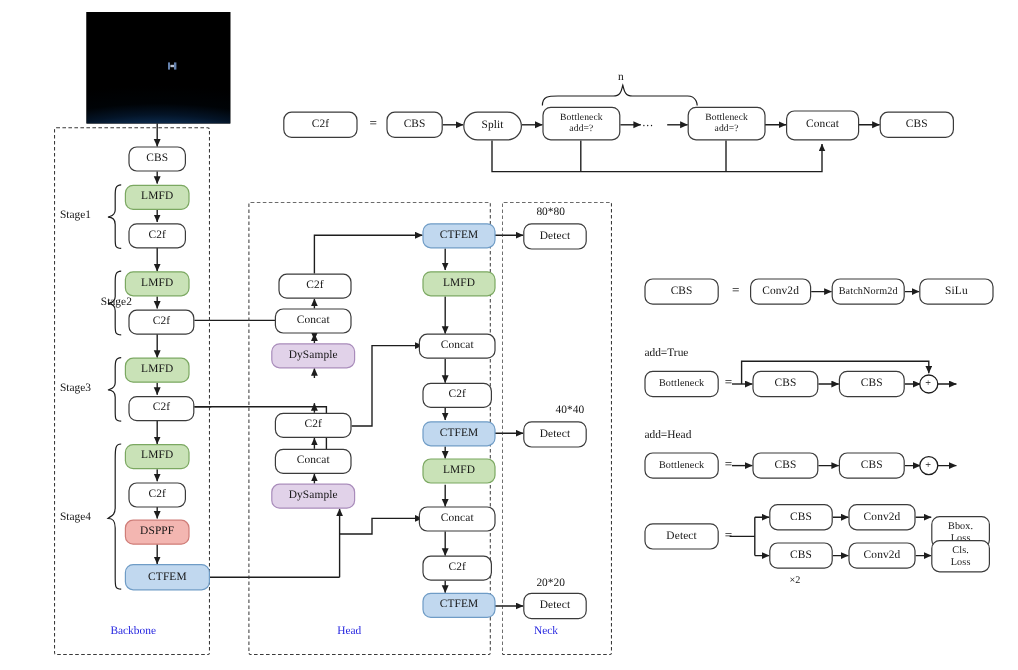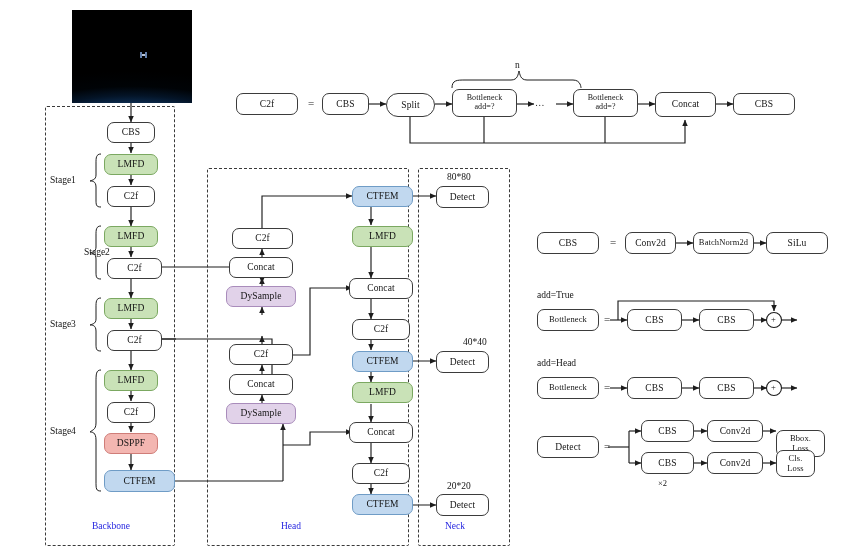--- a/index.html
+++ b/index.html
@@ -293,19 +293,19 @@
   <div class="node" style="left:537px; top:436px; width:62px; height:22px;">Detect</div>
   <div class="eqsign" style="left:604px; top:440px;">=</div>
   <div class="node" style="left:641px; top:420px; width:53px; height:22px;">CBS</div>
   <div class="node" style="left:707px; top:420px; width:56px; height:22px;">Conv2d</div>
   <div class="node" style="left:776px; top:418px; width:49px; height:27px; flex-direction:column; font-size:8.5px;margin-top:12px;">
     <span>Bbox.</span>
     <span>Loss</span>
   </div>
   <div class="node" style="left:641px; top:452px; width:53px; height:22px;">CBS</div>
   <div class="node" style="left:707px; top:452px; width:56px; height:22px;">Conv2d</div>
-  <div class="node" style="left:776px; top:450px; width:39px; height:27px; flex-direction:column; font-size:8.5px;align-items:center;">
+  <div class="node" style="left:776px; top:450px; width:49px; height:27px; flex-direction:column; font-size:8.5px;align-items:center;">
     <span>Cls.</span>
     <span>Loss</span>
   </div>
   <div class="label small" style="left:658px; top:478px;">×2</div>
 
 </div>
 
 </body></html>

